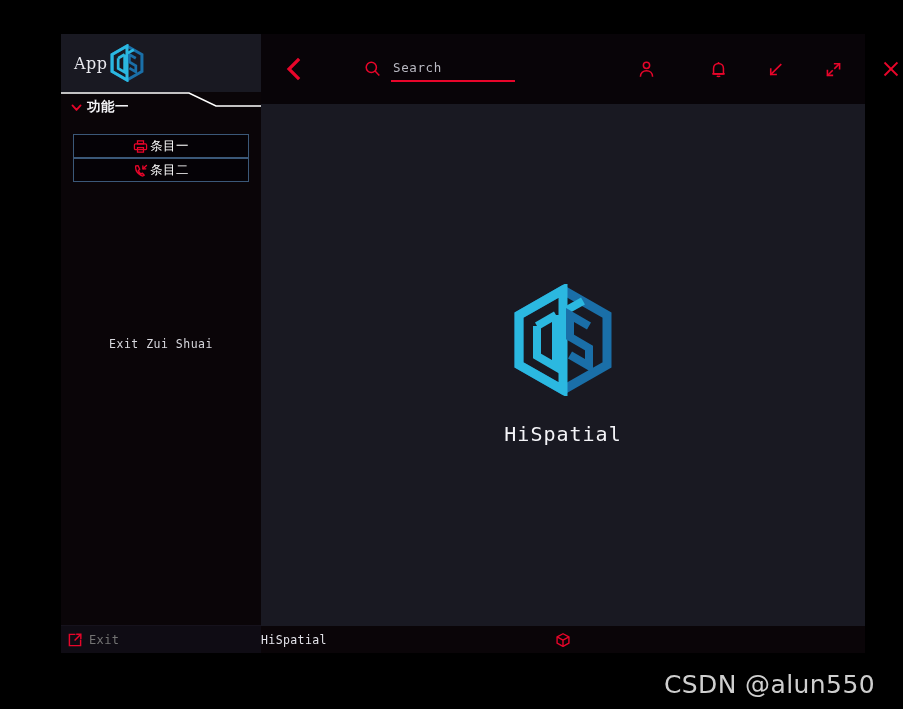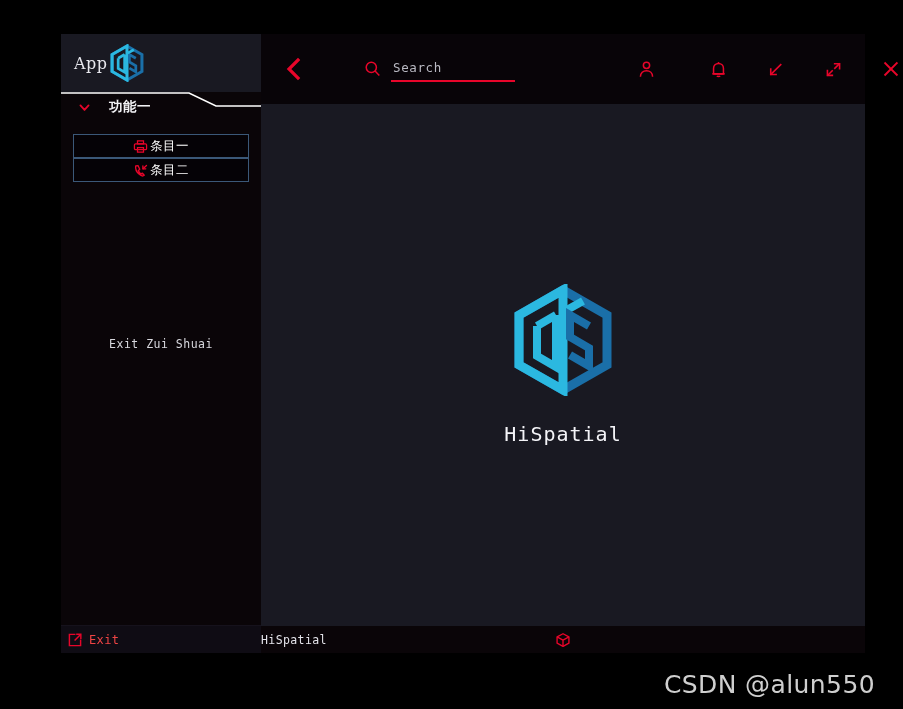--- a/index.html
+++ b/index.html
@@ -23,22 +23,22 @@
     padding:0 10px 0 13px;box-sizing:border-box;
   }
   .side-head .app-title{
     color:#e8e8ee;font-size:16px;font-family:"DejaVu Serif",serif;
     letter-spacing:.5px;
   }
   .logo-sm{width:38px;height:38px;display:block;}
   .menu-group{position:relative;height:30px;flex:0 0 30px;}
   .menu-group .ribbon{position:absolute;left:0;top:0;width:200px;height:30px;display:block;}
   .menu-row{
-    position:absolute;left:8px;top:0;height:30px;width:200px;
-    display:flex;align-items:center;gap:18px;padding-left:9px;
+    position:absolute;left:0;top:0;height:30px;width:200px;
+    display:flex;align-items:center;gap:4px;padding-left:9px;
     box-sizing:border-box;
   }
   .chev{width:13px;height:13px;display:block;flex:0 0 13px;}
   .menu-label{
     color:#f2f2f5;font-size:13.5px;font-weight:bold;
     font-family:"DejaVu Sans",sans-serif;letter-spacing:.5px;
   }
   .gap-1{height:8px;flex:0 0 8px;}
   .gap-2{height:4px;flex:0 0 4px;}
   .items{padding:0 12px;box-sizing:border-box;}
@@ -56,21 +56,21 @@
   .user-name{
     position:absolute;left:0;right:0;top:155px;text-align:center;
     color:#d8d8de;font-size:11.5px;letter-spacing:.5px;
   }
   .side-foot{
     height:28px;flex:0 0 28px;background:#0f0c14;
     display:flex;align-items:center;gap:6px;padding-left:6px;
     box-sizing:border-box;border-top:1px solid #16121c;
   }
   .exit-ico{width:16px;height:16px;display:block;flex:0 0 16px;cursor:pointer;}
-  .exit-txt{color:#ef4444;font-size:12px;letter-spacing:.4px;}
+  .exit-txt{color:#737373;font-size:12px;letter-spacing:.4px;}
   
   .pane{flex:1 1 auto;display:flex;flex-direction:column;min-width:0;}
   .toolbar{
     height:70px;flex:0 0 70px;background:#080408;
     display:flex;align-items:center;position:relative;
   }
   .tb-back{
     width:30px;height:30px;margin-left:22px;display:flex;
     align-items:center;justify-content:center;cursor:pointer;
   }

